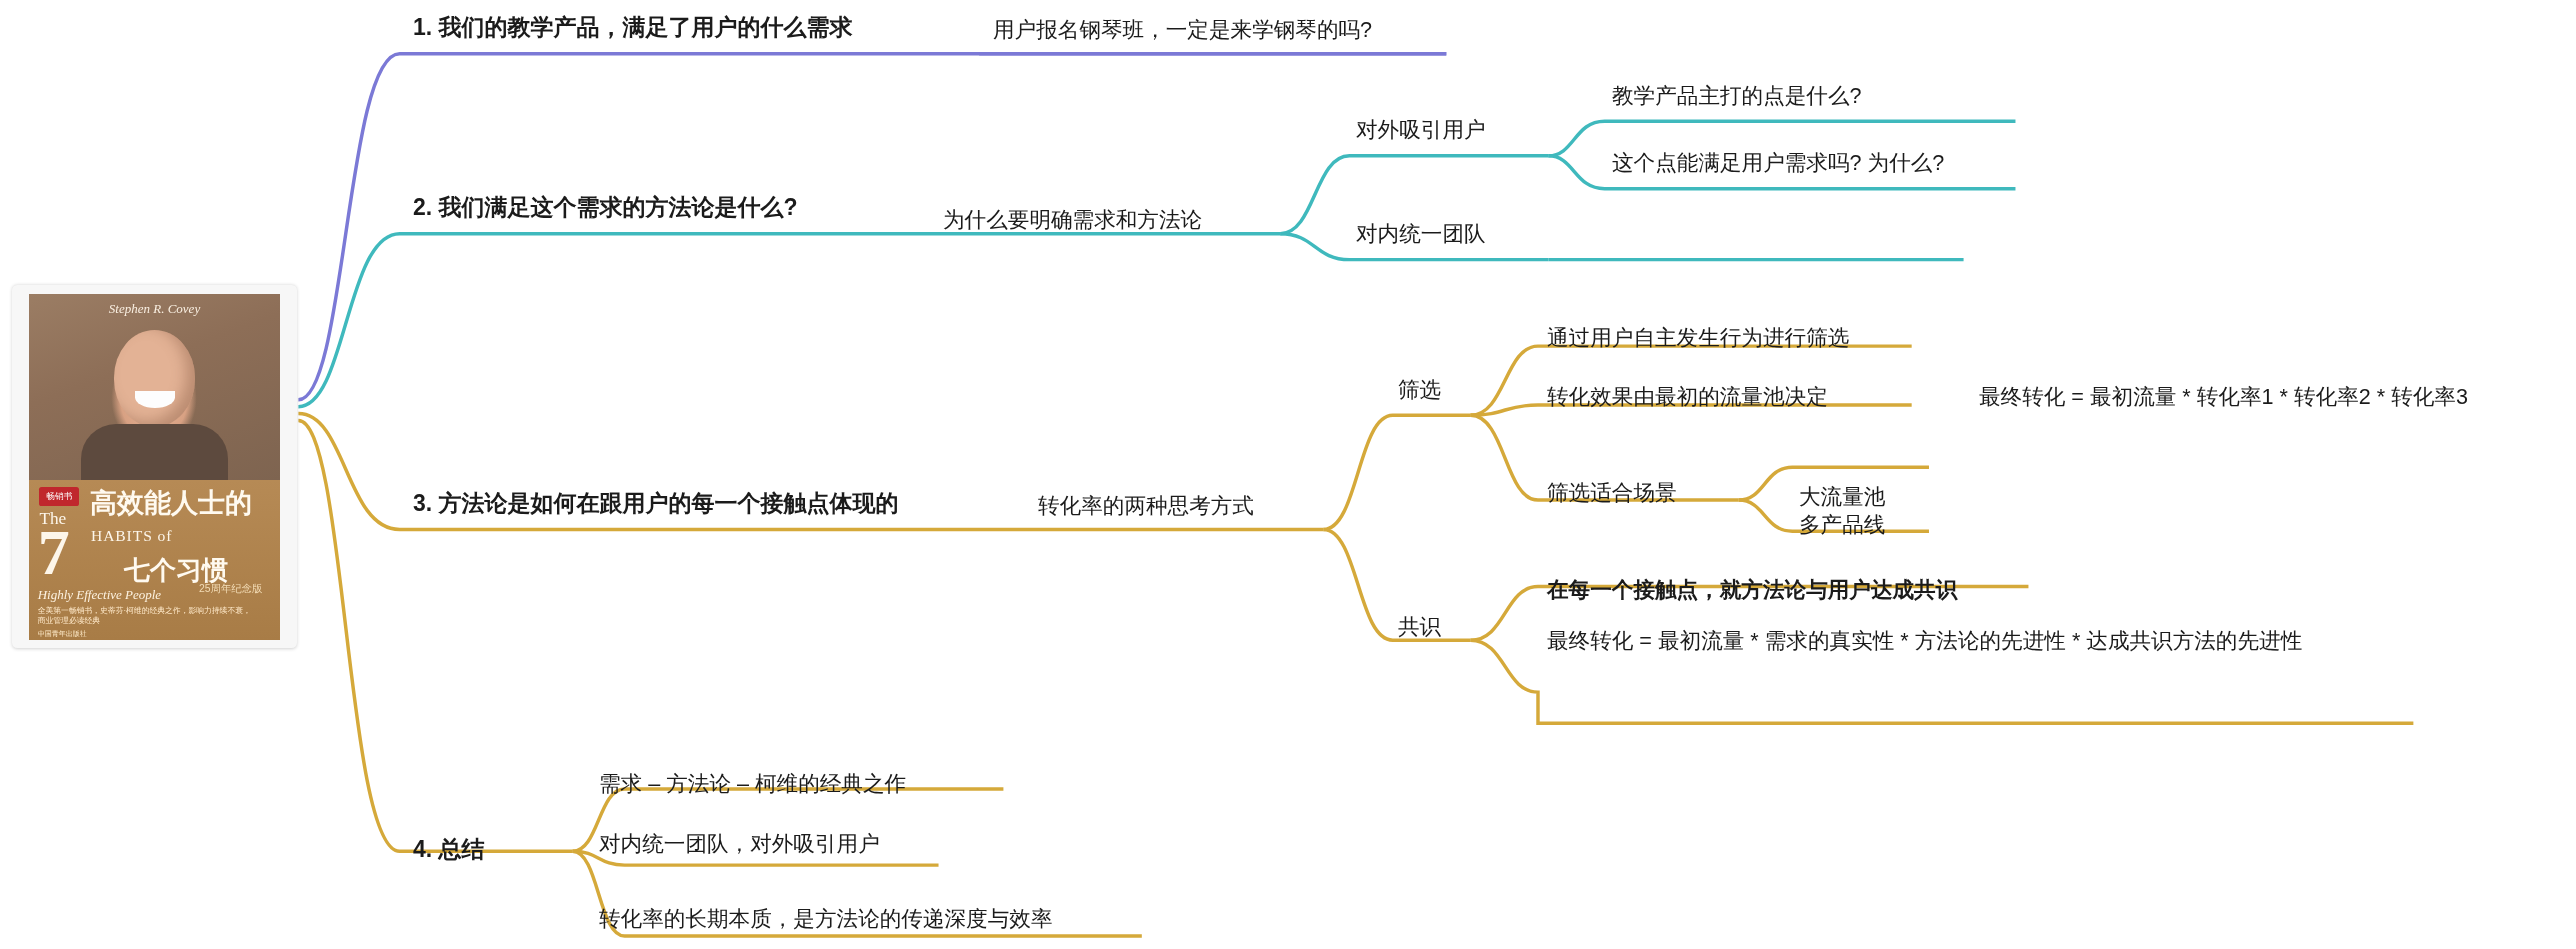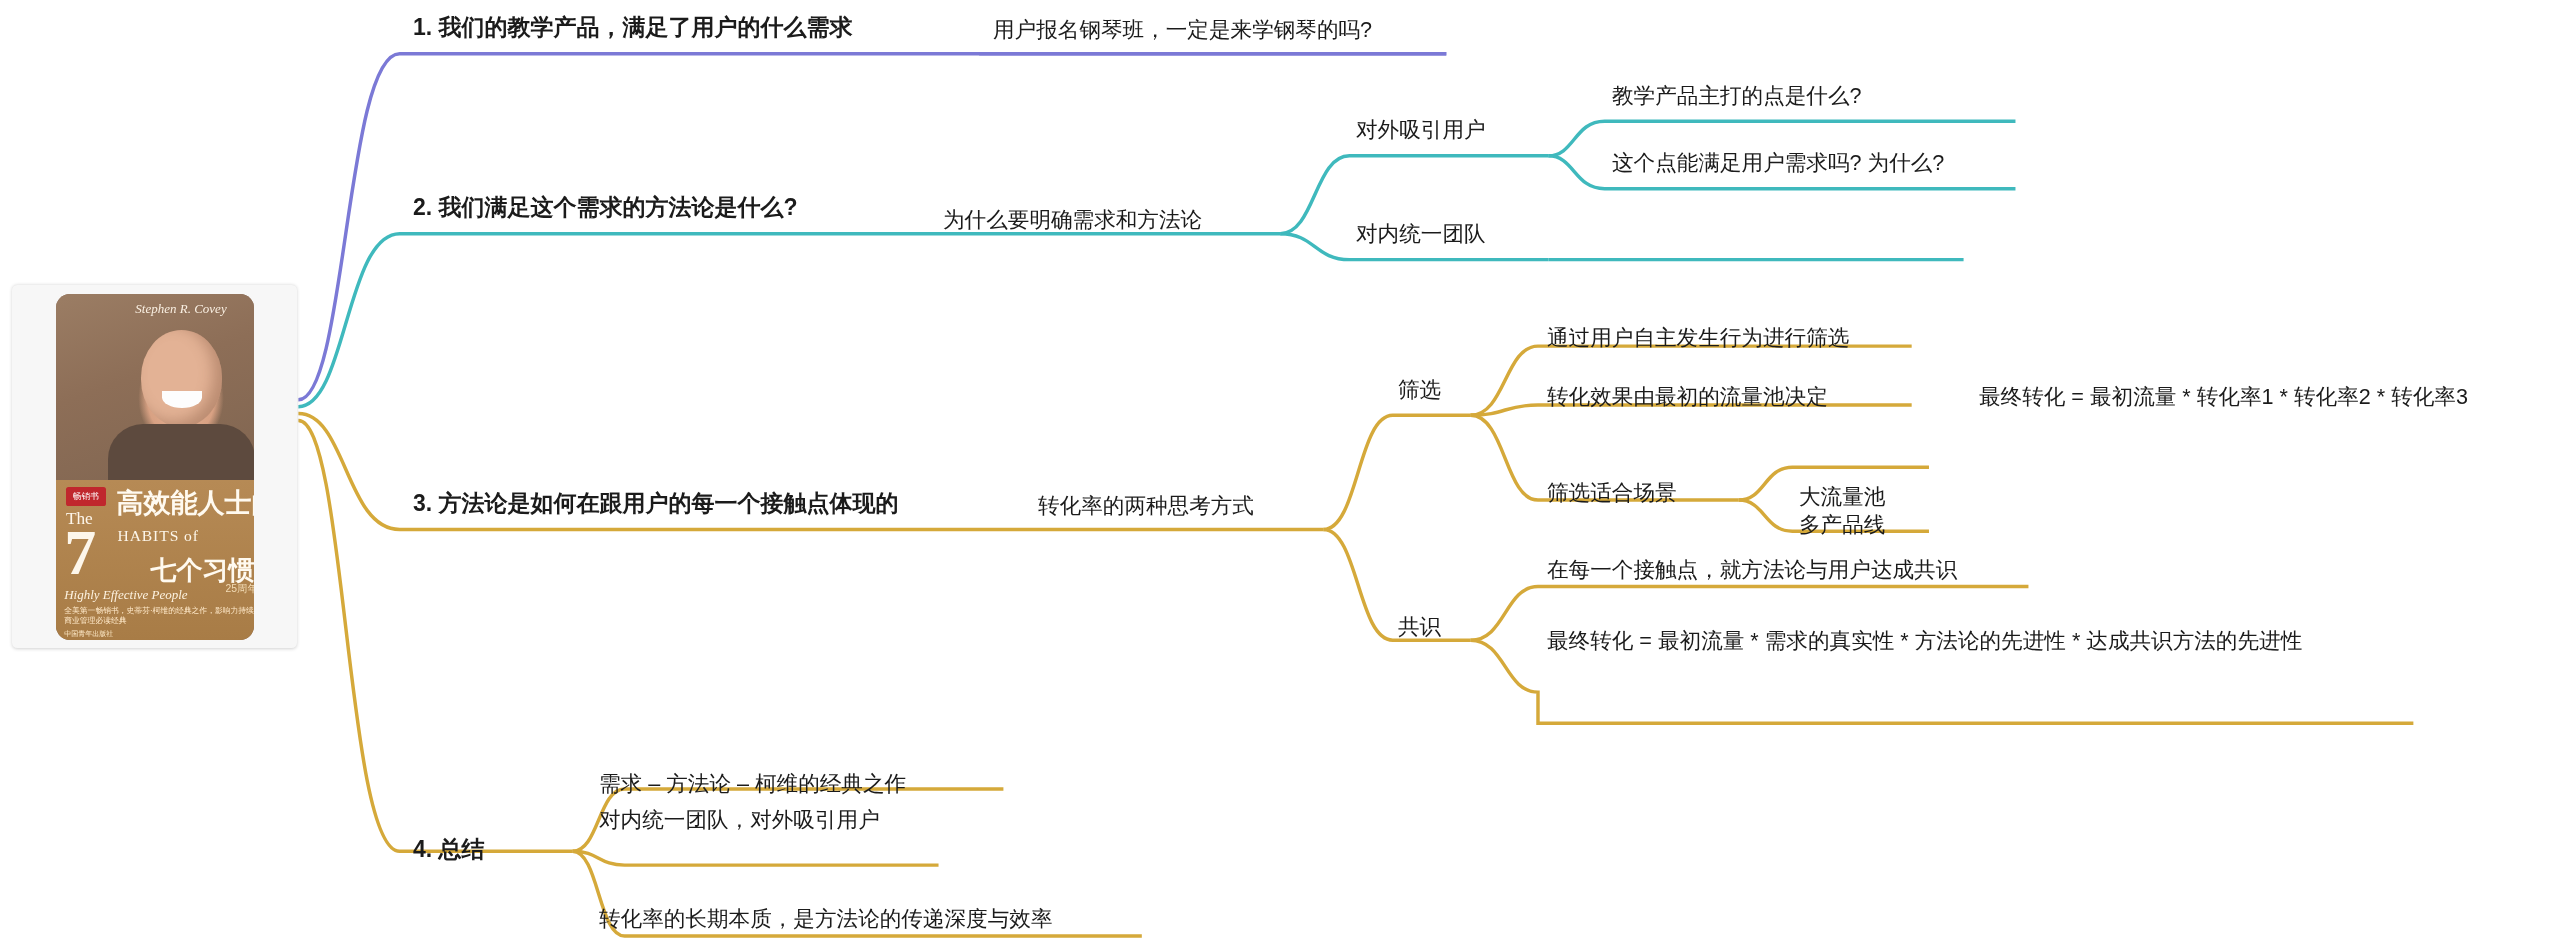--- a/index.html
+++ b/index.html
@@ -59,23 +59,23 @@
     height: 363px;
     background: #f7f7f7;
     border-radius: 5.2px;
     box-shadow: 0 0.9px 3.5px rgba(0,0,0,0.18);
     display: flex;
     align-items: center;
     justify-content: center;
   }
   #book-cover {
     position: relative;
-    width: 198px;
+    width: 251px;
     height: 346px;
-    border-radius: 14px;
+    border-radius: 0;
     overflow: hidden;
     background: linear-gradient(#8a6a56, #7d6050);
   }
   #cover-photo {
     position: absolute;
     left: 0; top: 0;
     width: 251px;
     height: 186px;
     background:
       radial-gradient(ellipse 61px 74px at 125px 104px, #e8b99a 0%, #d8a183 55%, rgba(216,161,131,0) 70%),
@@ -292,22 +292,22 @@
 
   <div class="node lvl3" style="left:1398px; top:374px;">筛选</div>
   <div class="node lvl4" style="left:1547px; top:322px;">通过用户自主发生行为进行筛选</div>
   <div class="node lvl4" style="left:1547px; top:381px;">转化效果由最初的流量池决定</div>
   <div class="node lvl4" style="left:1979px; top:381px;">最终转化 = 最初流量 * 转化率1 * 转化率2 * 转化率3</div>
   <div class="node lvl4" style="left:1547px; top:477px;">筛选适合场景</div>
   <div class="node lvl4" style="left:1799px; top:445px;margin-top:36px;">大流量池</div>
   <div class="node lvl4" style="left:1799px; top:509px;">多产品线</div>
 
   <div class="node lvl3" style="left:1398px; top:599px;margin-top:12px;">共识</div>
-  <div class="node lvl4" style="left:1547px; top:554px;">在每一个接触点，就方法论与用户达成共识</div>
+  <div class="node lvl4" style="left:1547px; top:574px;font-weight:bold;">在每一个接触点，就方法论与用户达成共识</div>
   <div class="node lvl4 wrapnode" style="left:1547px; top:625px;">最终转化 = 最初流量 * 需求的真实性 * 方法论的先进性 * 达成共识方法的先进性</div>
 
   <div class="node lvl1" style="left:413px; top:832px;">4. 总结</div>
   <div class="node lvl2" style="left:599px; top:768px;">需求 – 方法论 – 柯维的经典之作</div>
-  <div class="node lvl2" style="left:599px; top:804px;">对内统一团队，对外吸引用户</div>
+  <div class="node lvl2" style="left:599px; top:828px;">对内统一团队，对外吸引用户</div>
   <div class="node lvl2" style="left:599px; top:903px;">转化率的长期本质，是方法论的传递深度与效率</div>
 
 </div>
 
 
 </body></html>

